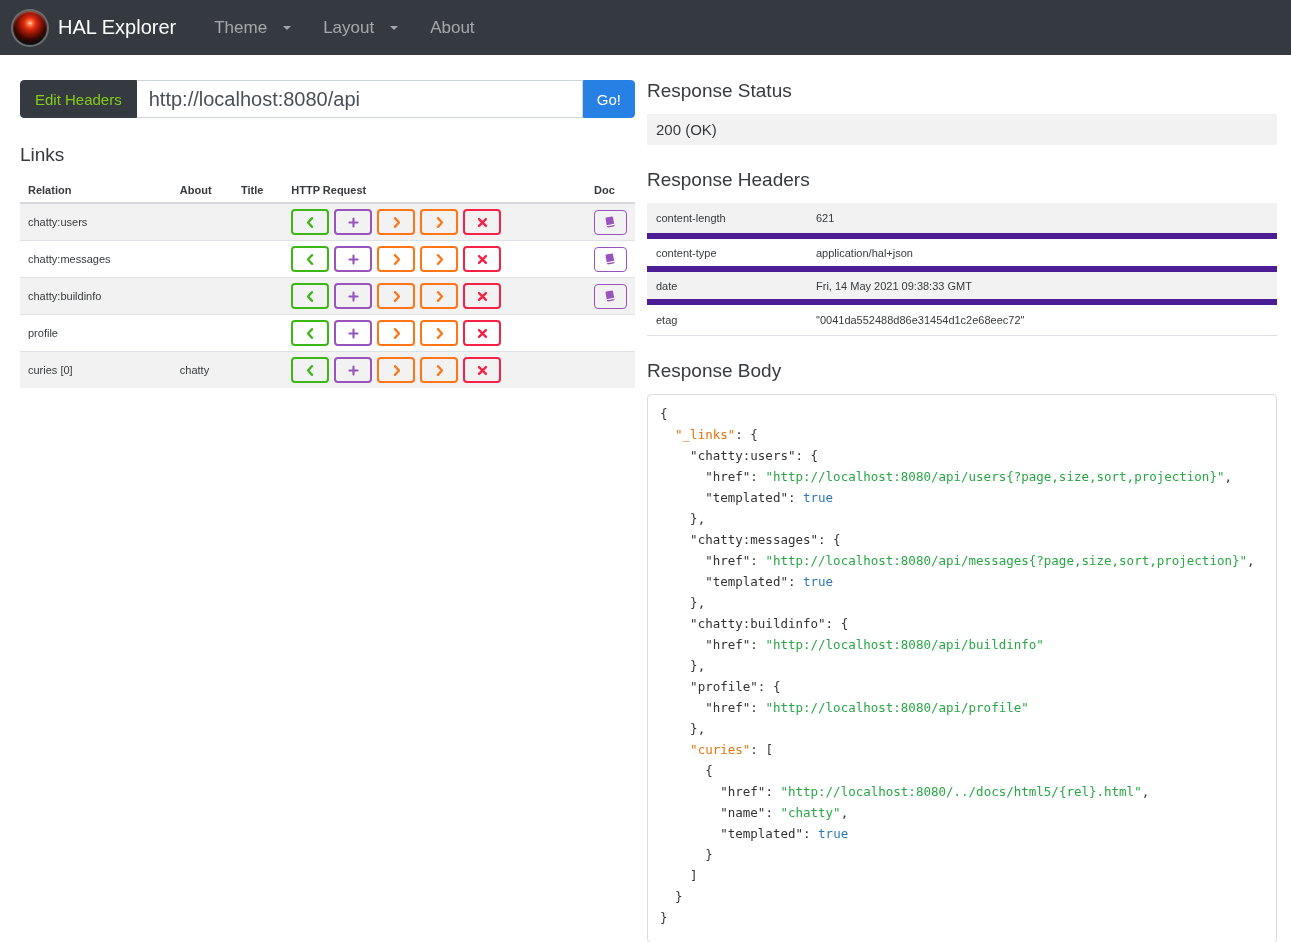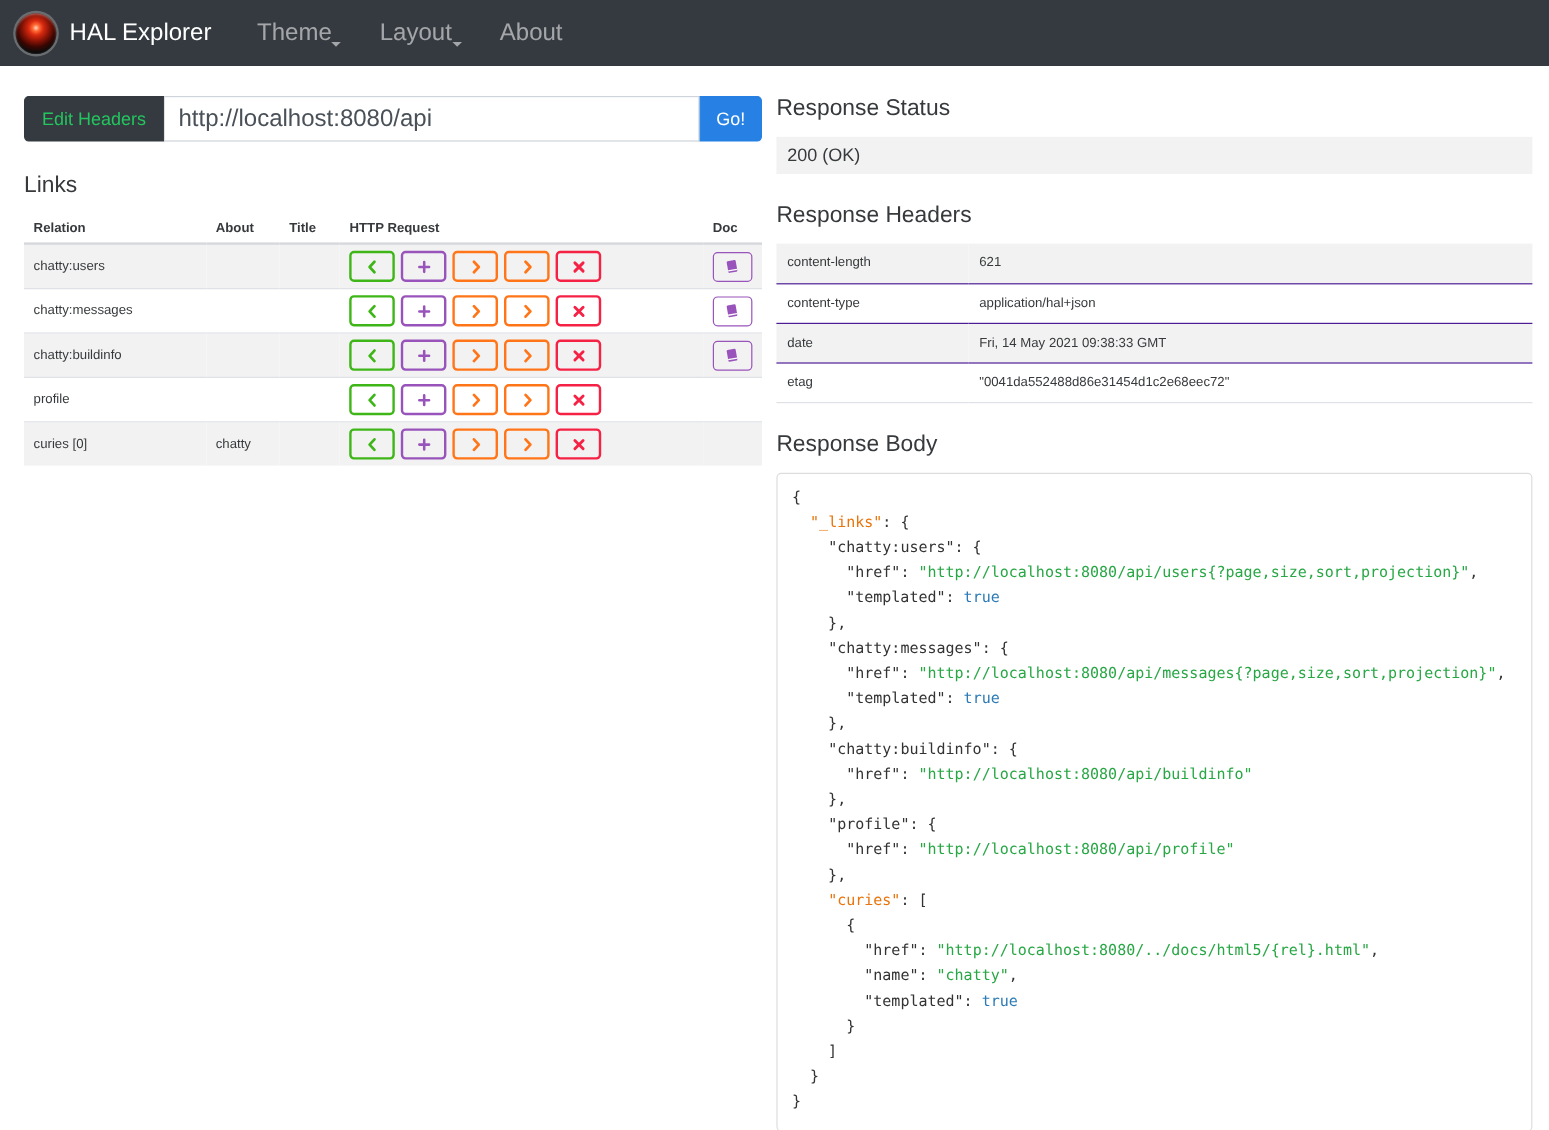--- a/index.html
+++ b/index.html
@@ -24,25 +24,25 @@
     border-radius: 50%;
     background:
       radial-gradient(circle at 50% 36%, #ffd9c2 0%, #ff6b35 10%, #d92a10 22%, #8c1406 40%, #3a0602 58%, #0c0c0c 74%, #343434 92%, #4a4a4a 100%);
     box-shadow: 0 0 0 2px #6a6d70, inset 0 1px 2px rgba(255,255,255,.35);
     flex: 0 0 auto;
   }
   .brand { color: #fff; font-size: 20px; margin-left: 11px; white-space: nowrap; }
   .nav-items { display: flex; align-items: center; margin-left: 22px; }
   .nav-link {
     color: rgba(255,255,255,.55);
-    font-size: 20px;
+    font-size: 17px;
     padding: 0 16px;
     display: inline-flex;
-    align-items: flex-end;
-    gap: 0;
+    align-items: center;
+    gap: 16px;
     cursor: pointer;
     text-decoration: none;
   }
   .caret {
     width: 0; height: 0;
     border-left: 4.5px solid transparent;
     border-right: 4.5px solid transparent;
     border-top: 4.5px solid rgba(255,255,255,.55);
     display: inline-block;
   }
@@ -52,21 +52,21 @@
   .left-col  { flex: 0 0 615px; width: 615px; }
   .right-col { flex: 1; min-width: 0; }
 
   .section-title { font-size: 19px; font-weight: 400; margin: 0 0 12px 0; color: #373a3c; }
   .mt { margin-top: 24px; }
 
   
   .req-bar { display: flex; height: 38px; margin-bottom: 26px; }
   .btn-edit-headers {
     background: var(--dark, #353a40);
-    color: #22c55e;
+    color: #84cc16;
     border: 1px solid var(--dark, #353a40);
     border-radius: 4px 0 0 4px;
     font: inherit; font-size: 15px;
     padding: 0 14px;
     cursor: pointer;
     white-space: nowrap;
   }
   .url-input {
     flex: 1;
     border: 1px solid #ced4da;
@@ -127,21 +127,21 @@
   }
   .http-btn svg, .doc-btn svg { display: block; }
 
   
   .status-band {
     background: var(--stripe, #f2f2f2);
     padding: 7px 9px;
     margin-bottom: 0;
   }
   .resp-headers-table td { padding: 6px 9px; height: 33px; }
-  .resp-headers-table tr + tr td { border-top: 1px solid #4c1d95; }
+  .resp-headers-table tr + tr td { border-top: 6px solid #4c1d95; }
   .resp-headers-table tr:last-child td { border-bottom: 1px solid #dee2e6; }
   .resp-headers-table tr:nth-child(odd) { background: var(--stripe, #f2f2f2); }
   .hdr-name { width: 160px; }
 
   .code-panel {
     border: 1px solid #ddd;
     border-radius: 4px;
     padding: 8px 12px 14px 12px;
     font-family: "DejaVu Sans Mono", "Liberation Mono", monospace;
     font-size: 12.5px;

